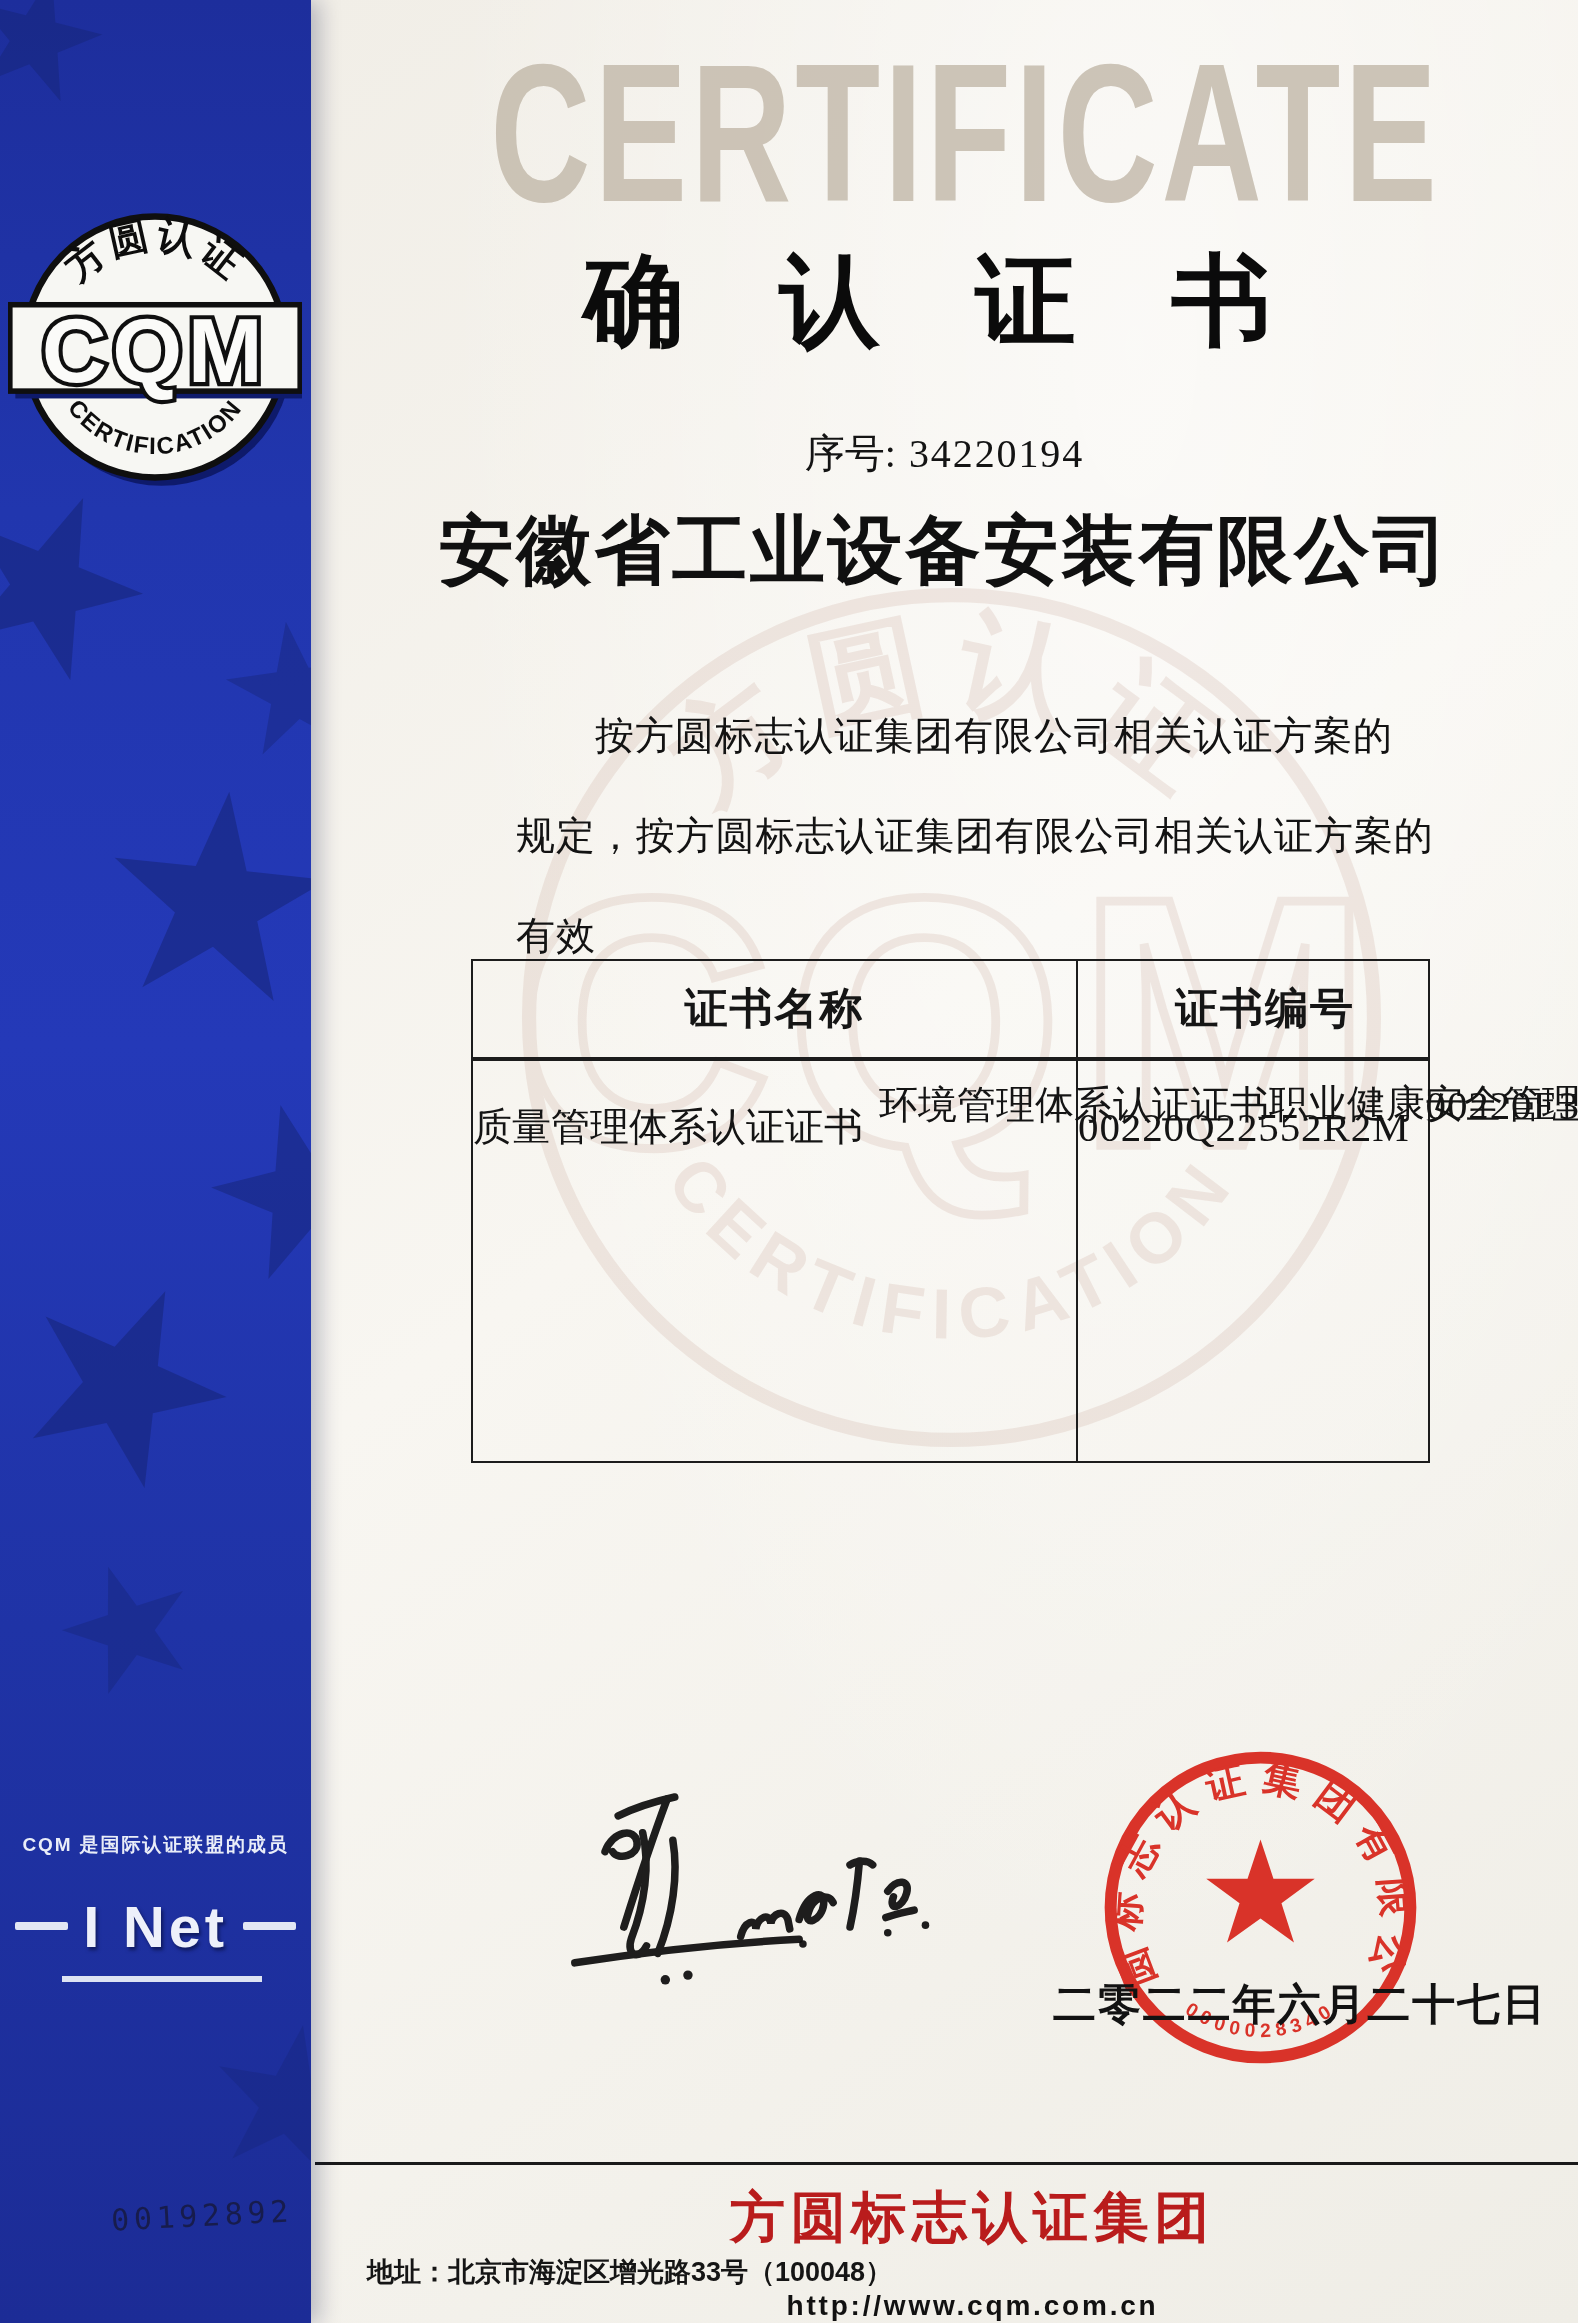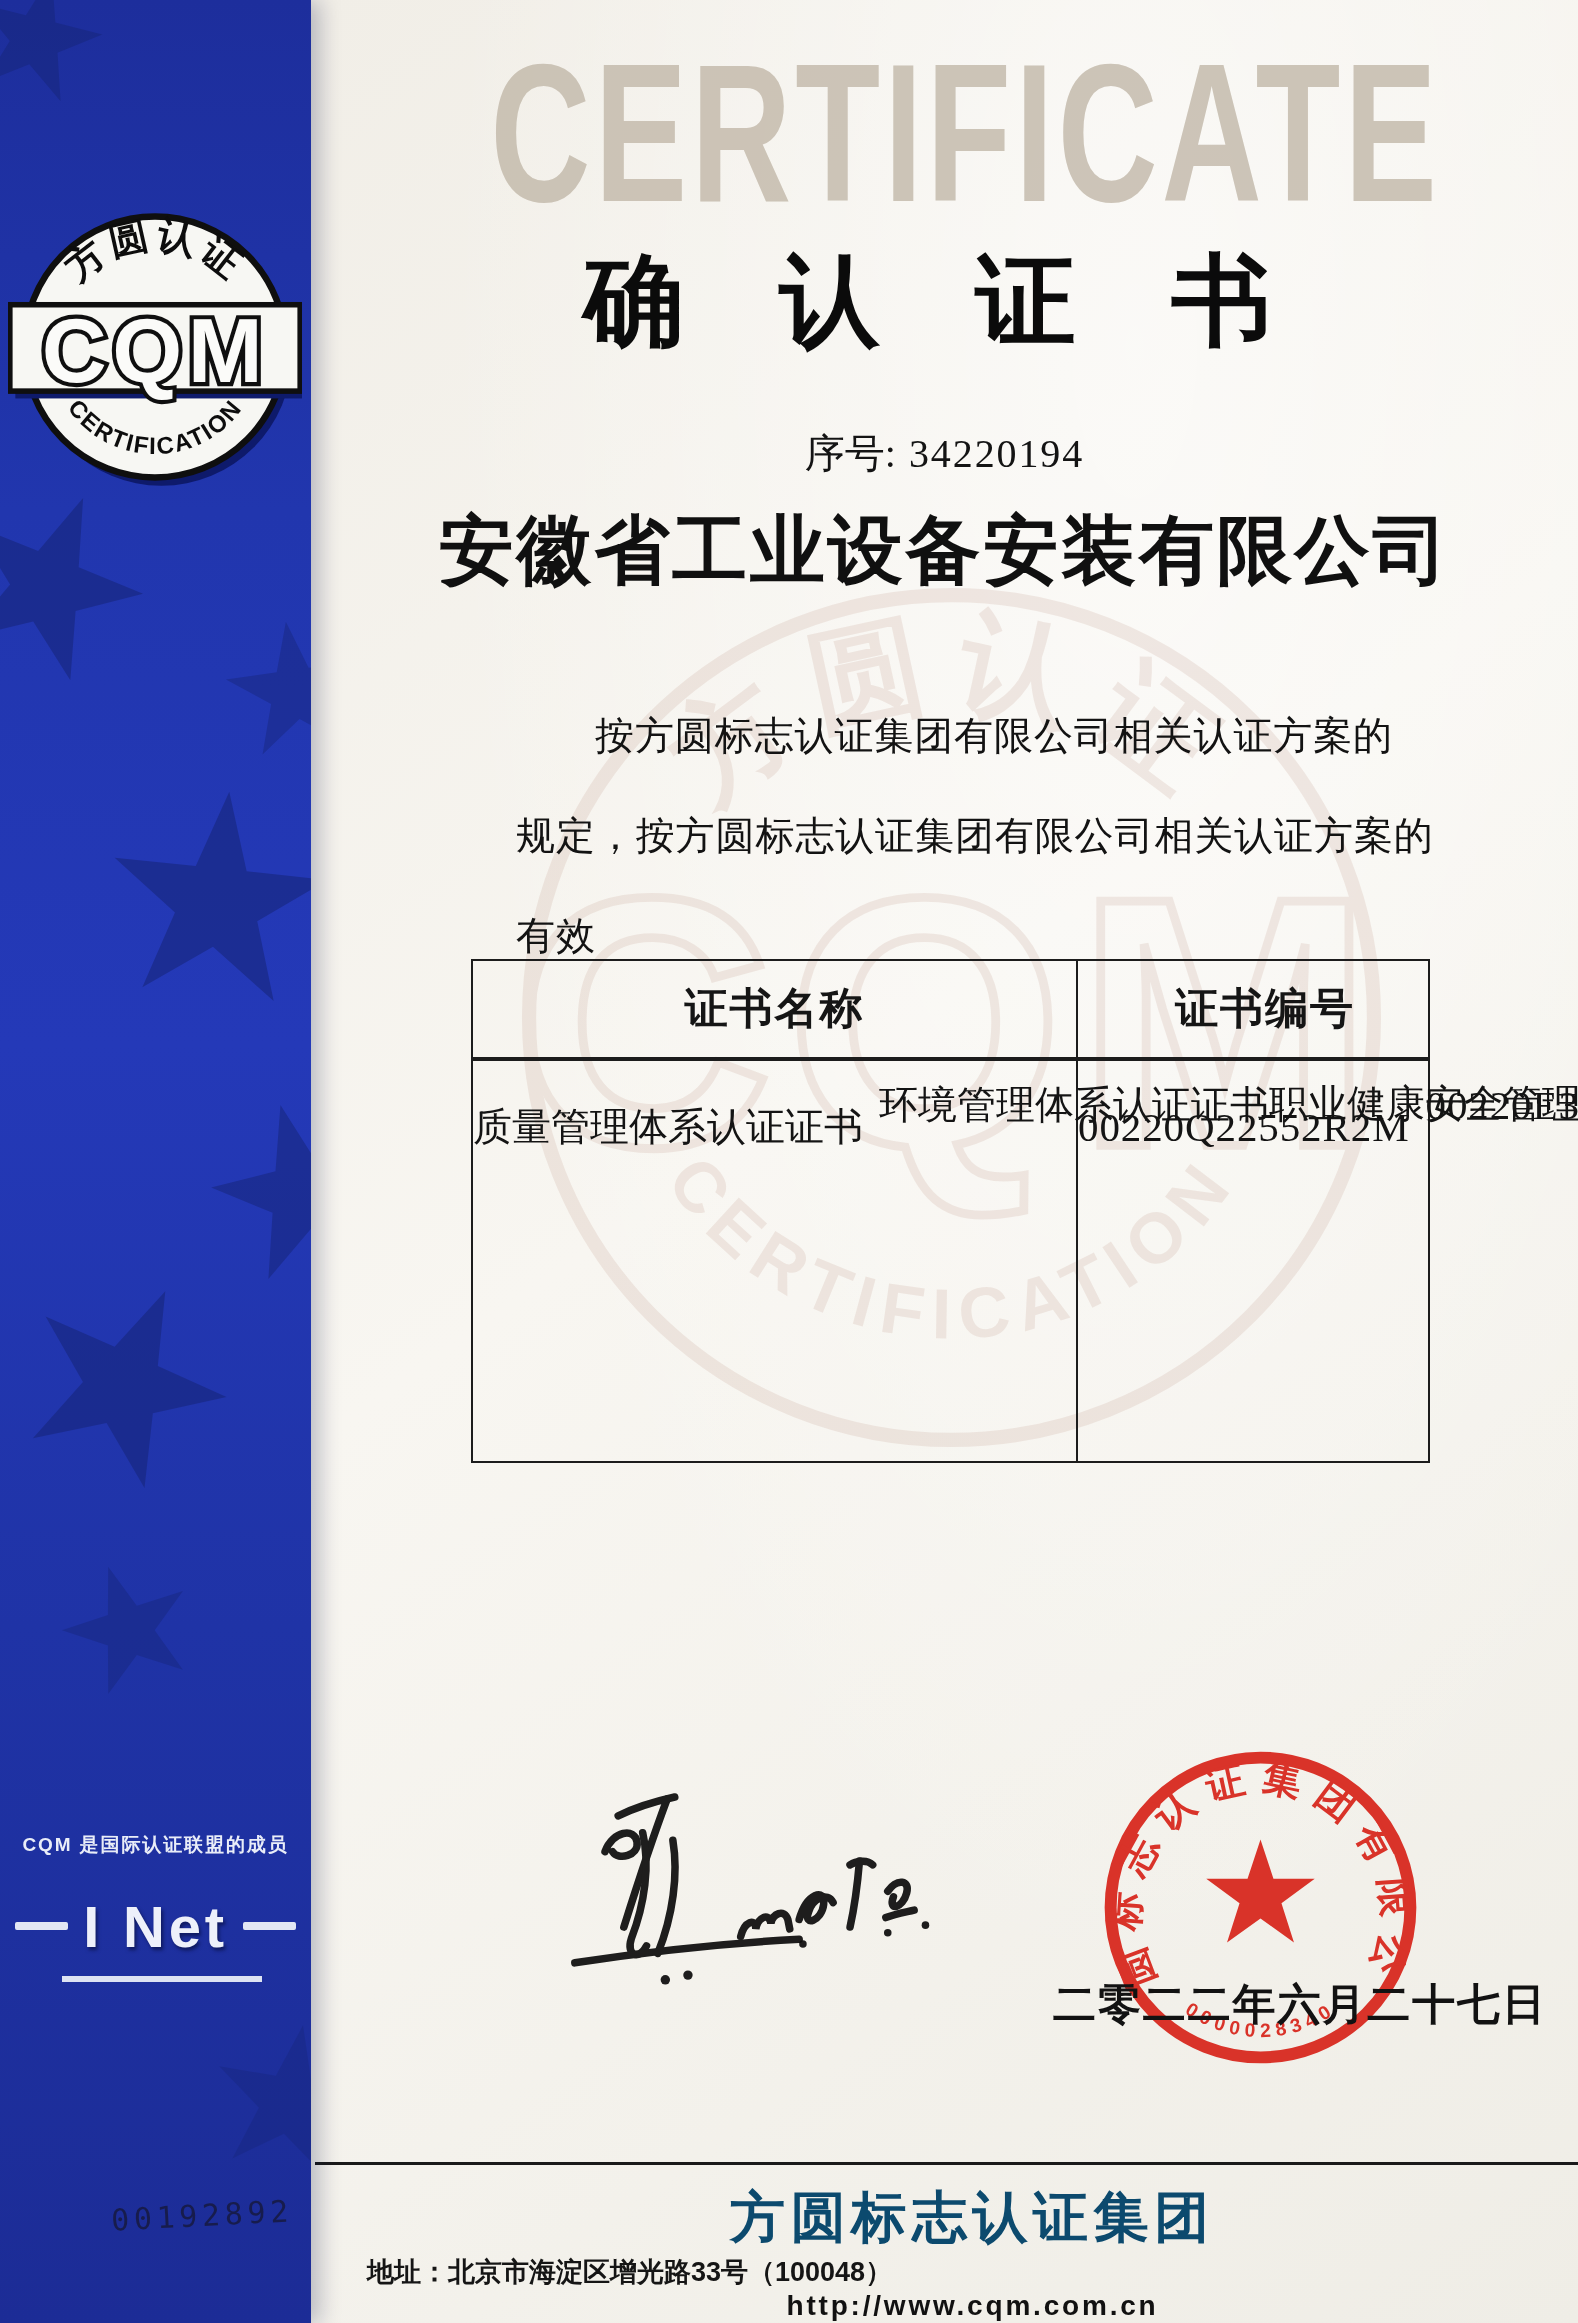--- a/index.html
+++ b/index.html
@@ -101,21 +101,21 @@
   .stamp{position:absolute;left:1095px;top:1742px;z-index:3;opacity:.93;}
   .issue-date{
     position:absolute;left:1053px;top:1976px;z-index:4;
     font-size:43px;font-weight:700;color:#121212;letter-spacing:1.9px;white-space:nowrap;
   }
   
   .footer-rule{position:absolute;left:315px;right:0;top:2162px;height:2.8px;background:#1a1a1a;z-index:2;}
   .footer-brand{
     position:absolute;left:311px;right:0;top:2181px;text-align:center;padding-left:56px;
     font-family:"Liberation Sans","DejaVu Sans",sans-serif;
-    font-size:55px;font-weight:800;color:#0c4a6e;letter-spacing:5.6px;z-index:2;white-space:nowrap;
+    font-size:55px;font-weight:800;color:#b91c1c;letter-spacing:5.6px;z-index:2;white-space:nowrap;
   }
   .footer-address{
     position:absolute;left:311px;right:0;top:2254px;padding-left:56px;
     font-family:"Liberation Sans","DejaVu Sans",sans-serif;
     font-size:27px;font-weight:700;color:#151515;z-index:2;white-space:nowrap;
   }
   .footer-url{
     position:absolute;left:311px;right:0;top:2290px;text-align:center;padding-left:56px;
     font-family:"Liberation Sans","DejaVu Sans",sans-serif;
     font-size:28px;font-weight:800;color:#111;letter-spacing:2.8px;z-index:2;white-space:nowrap;

